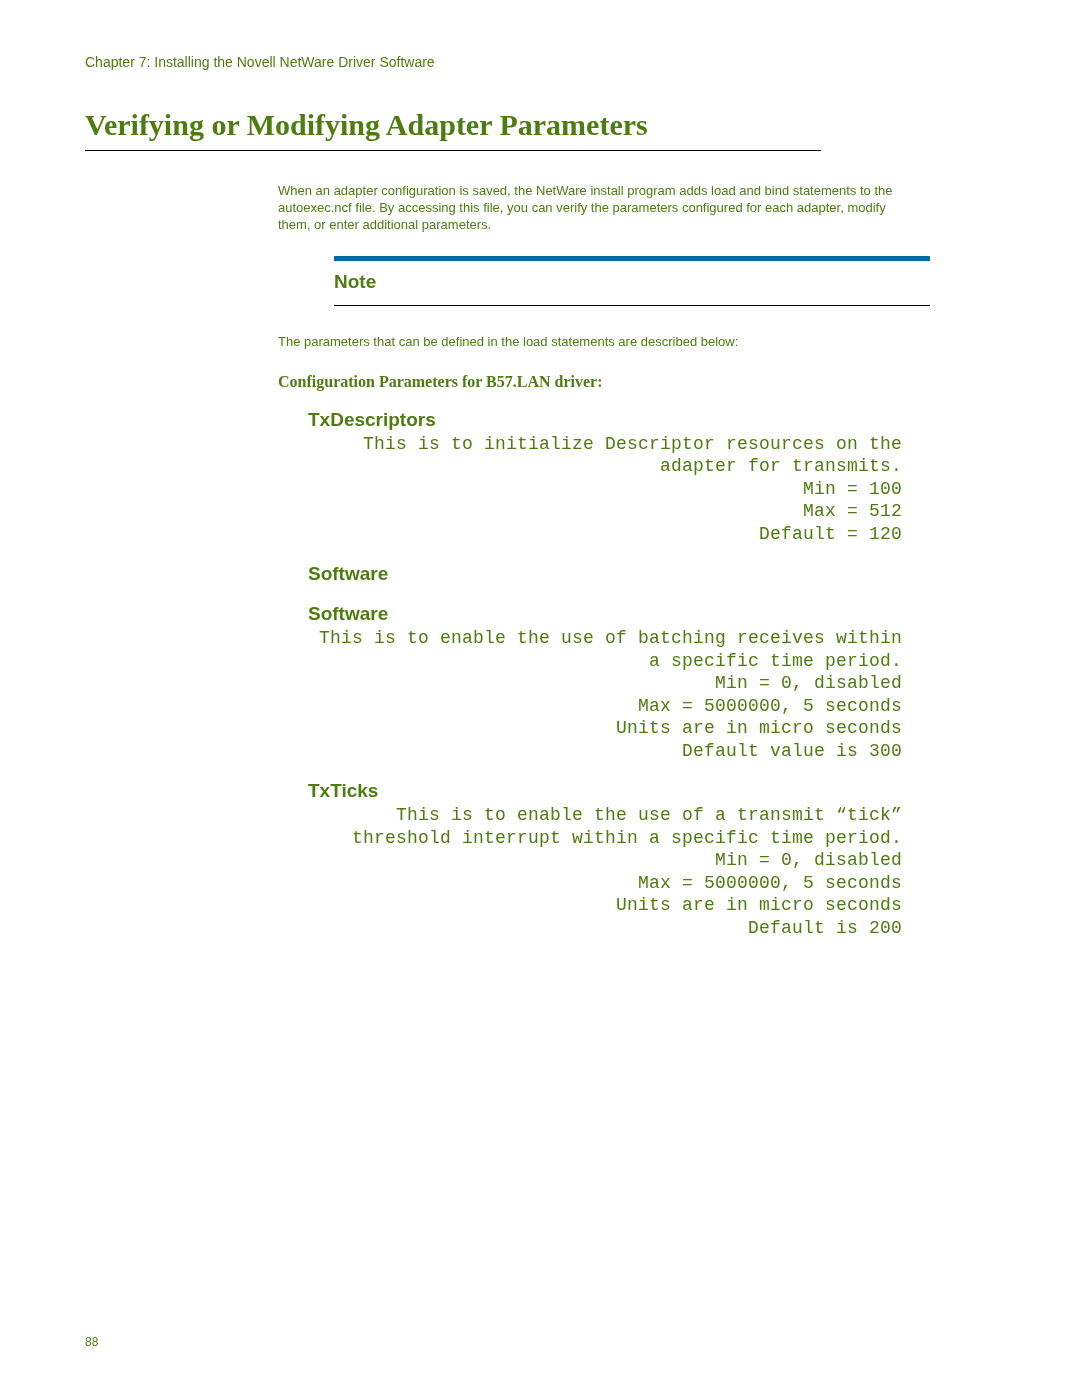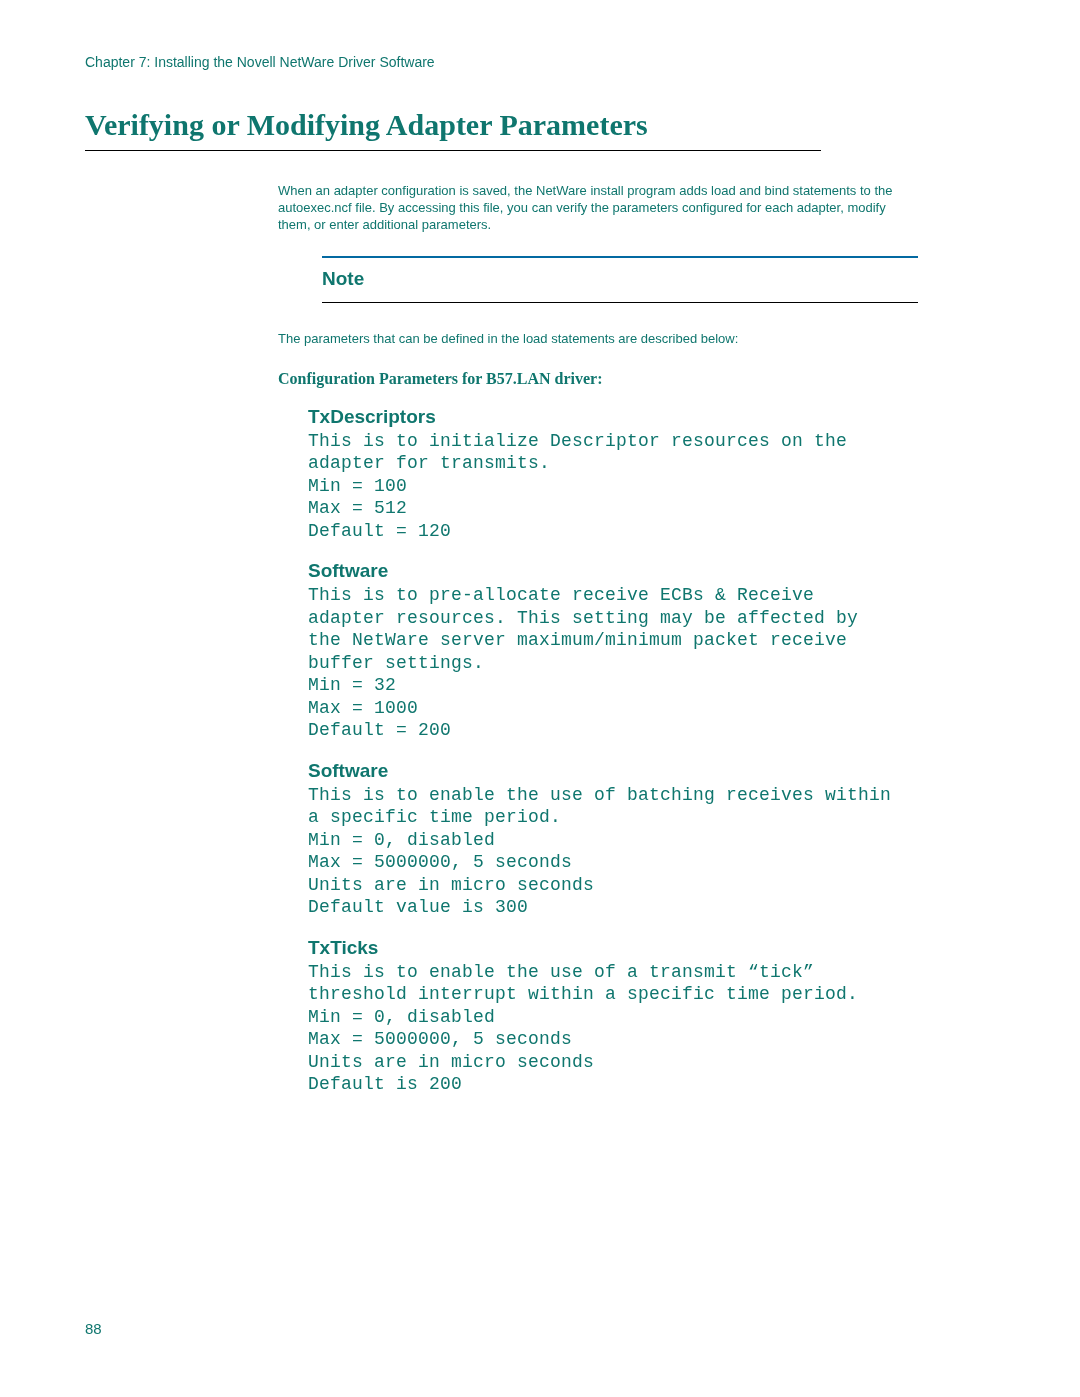--- a/index.html
+++ b/index.html
@@ -7,21 +7,21 @@
     padding: 0;
     background: #ffffff;
     width: 1080px;
   }
   .page {
     position: relative;
     width: 912px;
     height: 1397px;
     background: #ffffff;
     font-family: Arial, Helvetica, sans-serif;
-    color: #0f766e;
+    color: #4d7c0f;
   }
   .running-head {
     position: absolute;
     top: 54px;
     left: 85px;
     font-size: 14px;
   }
   .title {
     position: absolute;
     top: 108px;
@@ -38,22 +38,22 @@
     top: 183px;
     left: 278px;
     width: 640px;
   }
   .para {
     font-size: 13px;
     line-height: 1.30;
     margin-bottom: 22px;
   }
   .note-box {
-    margin: 0 0 28px 44px;
-    border-top: 2px solid #0369a1;
+    margin: 0 0 28px 56px;
+    border-top: 5px solid #0369a1;
     border-bottom: 1px solid #000;
     padding: 10px 0 10px 0;
     width: 596px;
   }
   .note-label {
     font-weight: bold;
     font-size: 19px;
     margin-bottom: 2px;
   }
   .note-text {
@@ -73,26 +73,27 @@
     font-weight: bold;
     font-size: 19px;
     margin-bottom: 2px;
   }
   .mono {
     font-family: "Courier New", Courier, monospace;
     font-size: 18px;
     line-height: 1.25;
     white-space: pre-wrap;
     letter-spacing: 0.2px;
+    text-align: right;
   }
   .page-num {
     position: absolute;
-    bottom: 60px;
+    bottom: 48px;
     left: 85px;
-    font-size: 15px;
+    font-size: 12px;
   }
 </style>
 </head>
 <body>
 
 <div class="page">
 
   <div class="running-head">Chapter 7: Installing the Novell NetWare Driver Software</div>
 
   <div class="title">Verifying or Modifying Adapter Parameters</div>
@@ -112,24 +113,20 @@
     <div class="param-block">
       <div class="param-name">TxDescriptors</div>
       <div class="mono">This is to initialize Descriptor resources on the adapter for transmits.
 Min = 100
 Max = 512
 Default = 120</div>
     </div>
 
     <div class="param-block">
       <div class="param-name">Software</div>
-      <div class="mono">This is to pre-allocate receive ECBs &amp; Receive adapter resources. This setting may be affected by the NetWare server maximum/minimum packet receive buffer settings.
-Min = 32
-Max = 1000
-Default = 200</div>
     </div>
 
     <div class="param-block">
       <div class="param-name">Software</div>
       <div class="mono">This is to enable the use of batching receives within a specific time period.
 Min = 0, disabled
 Max = 5000000, 5 seconds
 Units are in micro seconds
 Default value is 300</div>
     </div>

